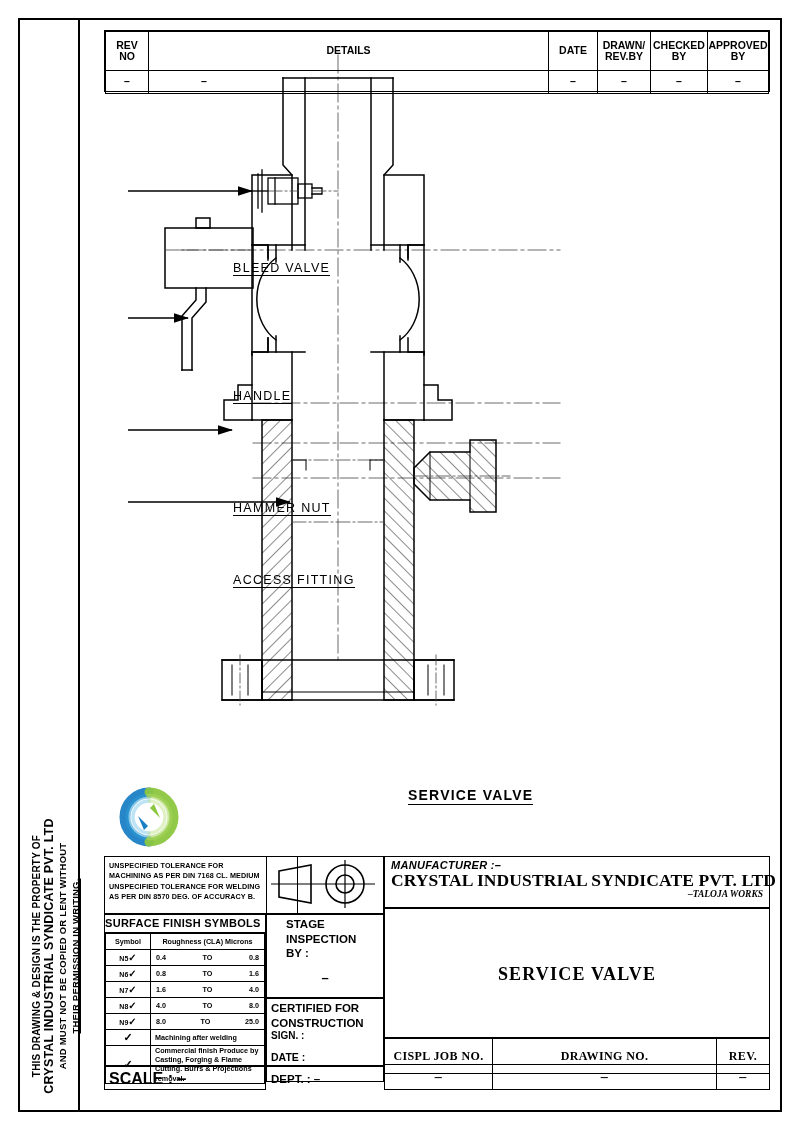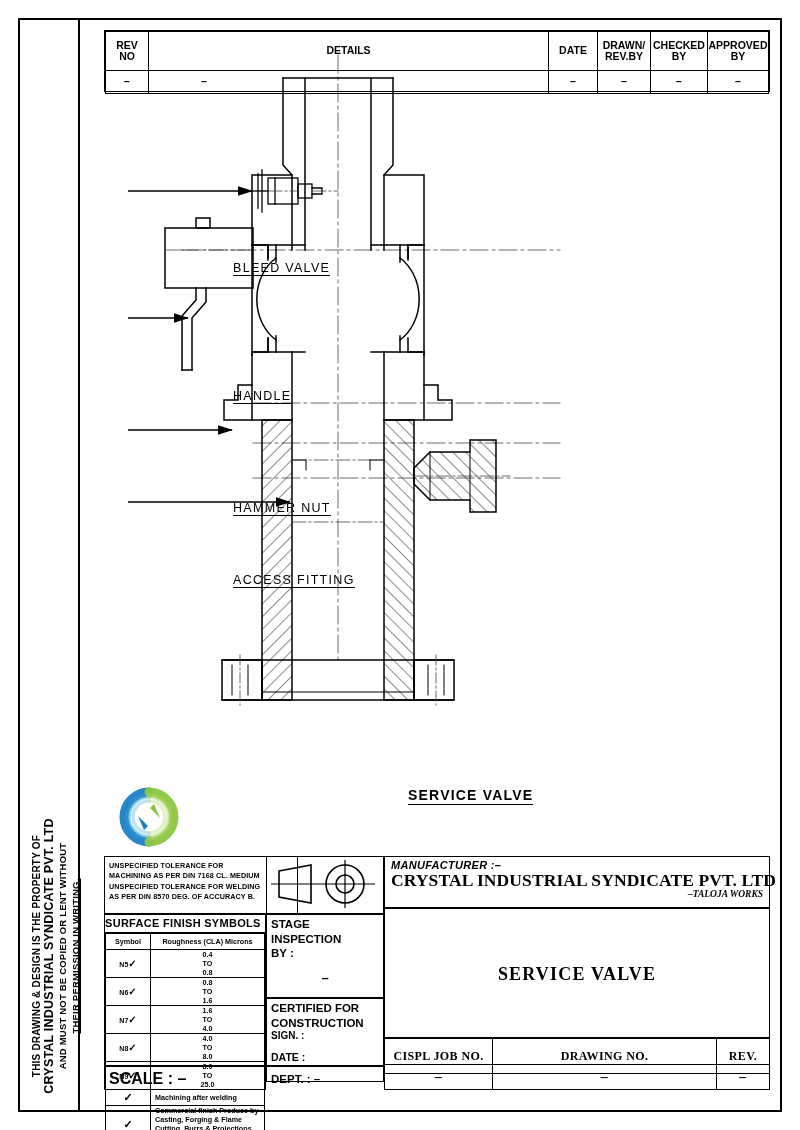--- a/index.html
+++ b/index.html
@@ -66,25 +66,25 @@
   #surface-block{left:104px;top:914px;width:162px;height:152px;}
   #surface-title{
     height:17px;border-bottom:1.5px solid #000;
     font-size:11px;font-weight:bold;line-height:17px;letter-spacing:.3px;
   }
   #surface-block table{border-collapse:collapse;width:100%;table-layout:fixed;}
   #surface-block td{border:1.2px solid #000;font-size:7.2px;font-weight:bold;
     padding:0;height:15px;text-align:center;}
   #surface-block td.sym{width:44px;margin-left:13px;}
   #surface-block td.rh{text-align:center;}
-  #surface-block .rng{display:flex;justify-content:space-between;padding:0 5px;flex-direction:column;}
+  #surface-block .rng{display:flex;justify-content:space-between;padding:0 5px;}
   #surface-block td.note{text-align:left;padding-left:4px;line-height:9.2px;}
 
   #stage-block{left:266px;top:914px;width:118px;height:84px;}
-  #stage-block .t{font-size:11.5px;font-weight:bold;line-height:14.5px;padding:2px 0 0 4px;}
+  #stage-block .t{font-size:11.5px;font-weight:bold;line-height:14.5px;padding:2px 0 0 19px;}
   #stage-block .dash{text-align:center;font-size:13px;font-weight:bold;margin-top:9px;}
 
   #certified-block{left:266px;top:998px;width:118px;height:68px;}
   #certified-block .t{font-size:11.5px;font-weight:bold;line-height:14.5px;padding:2px 0 0 4px;}
   #certified-block .sign{font-size:10px;font-weight:bold;padding:0 0 0 4px;}
   #certified-block .date{position:absolute;left:4px;bottom:2px;font-size:10.5px;font-weight:bold;}
 
   #scale-block{left:104px;top:1066px;width:162px;height:24px;}
   #scale-block .t{font-size:16px;font-weight:bold;line-height:24px;padding-left:4px;}
 

